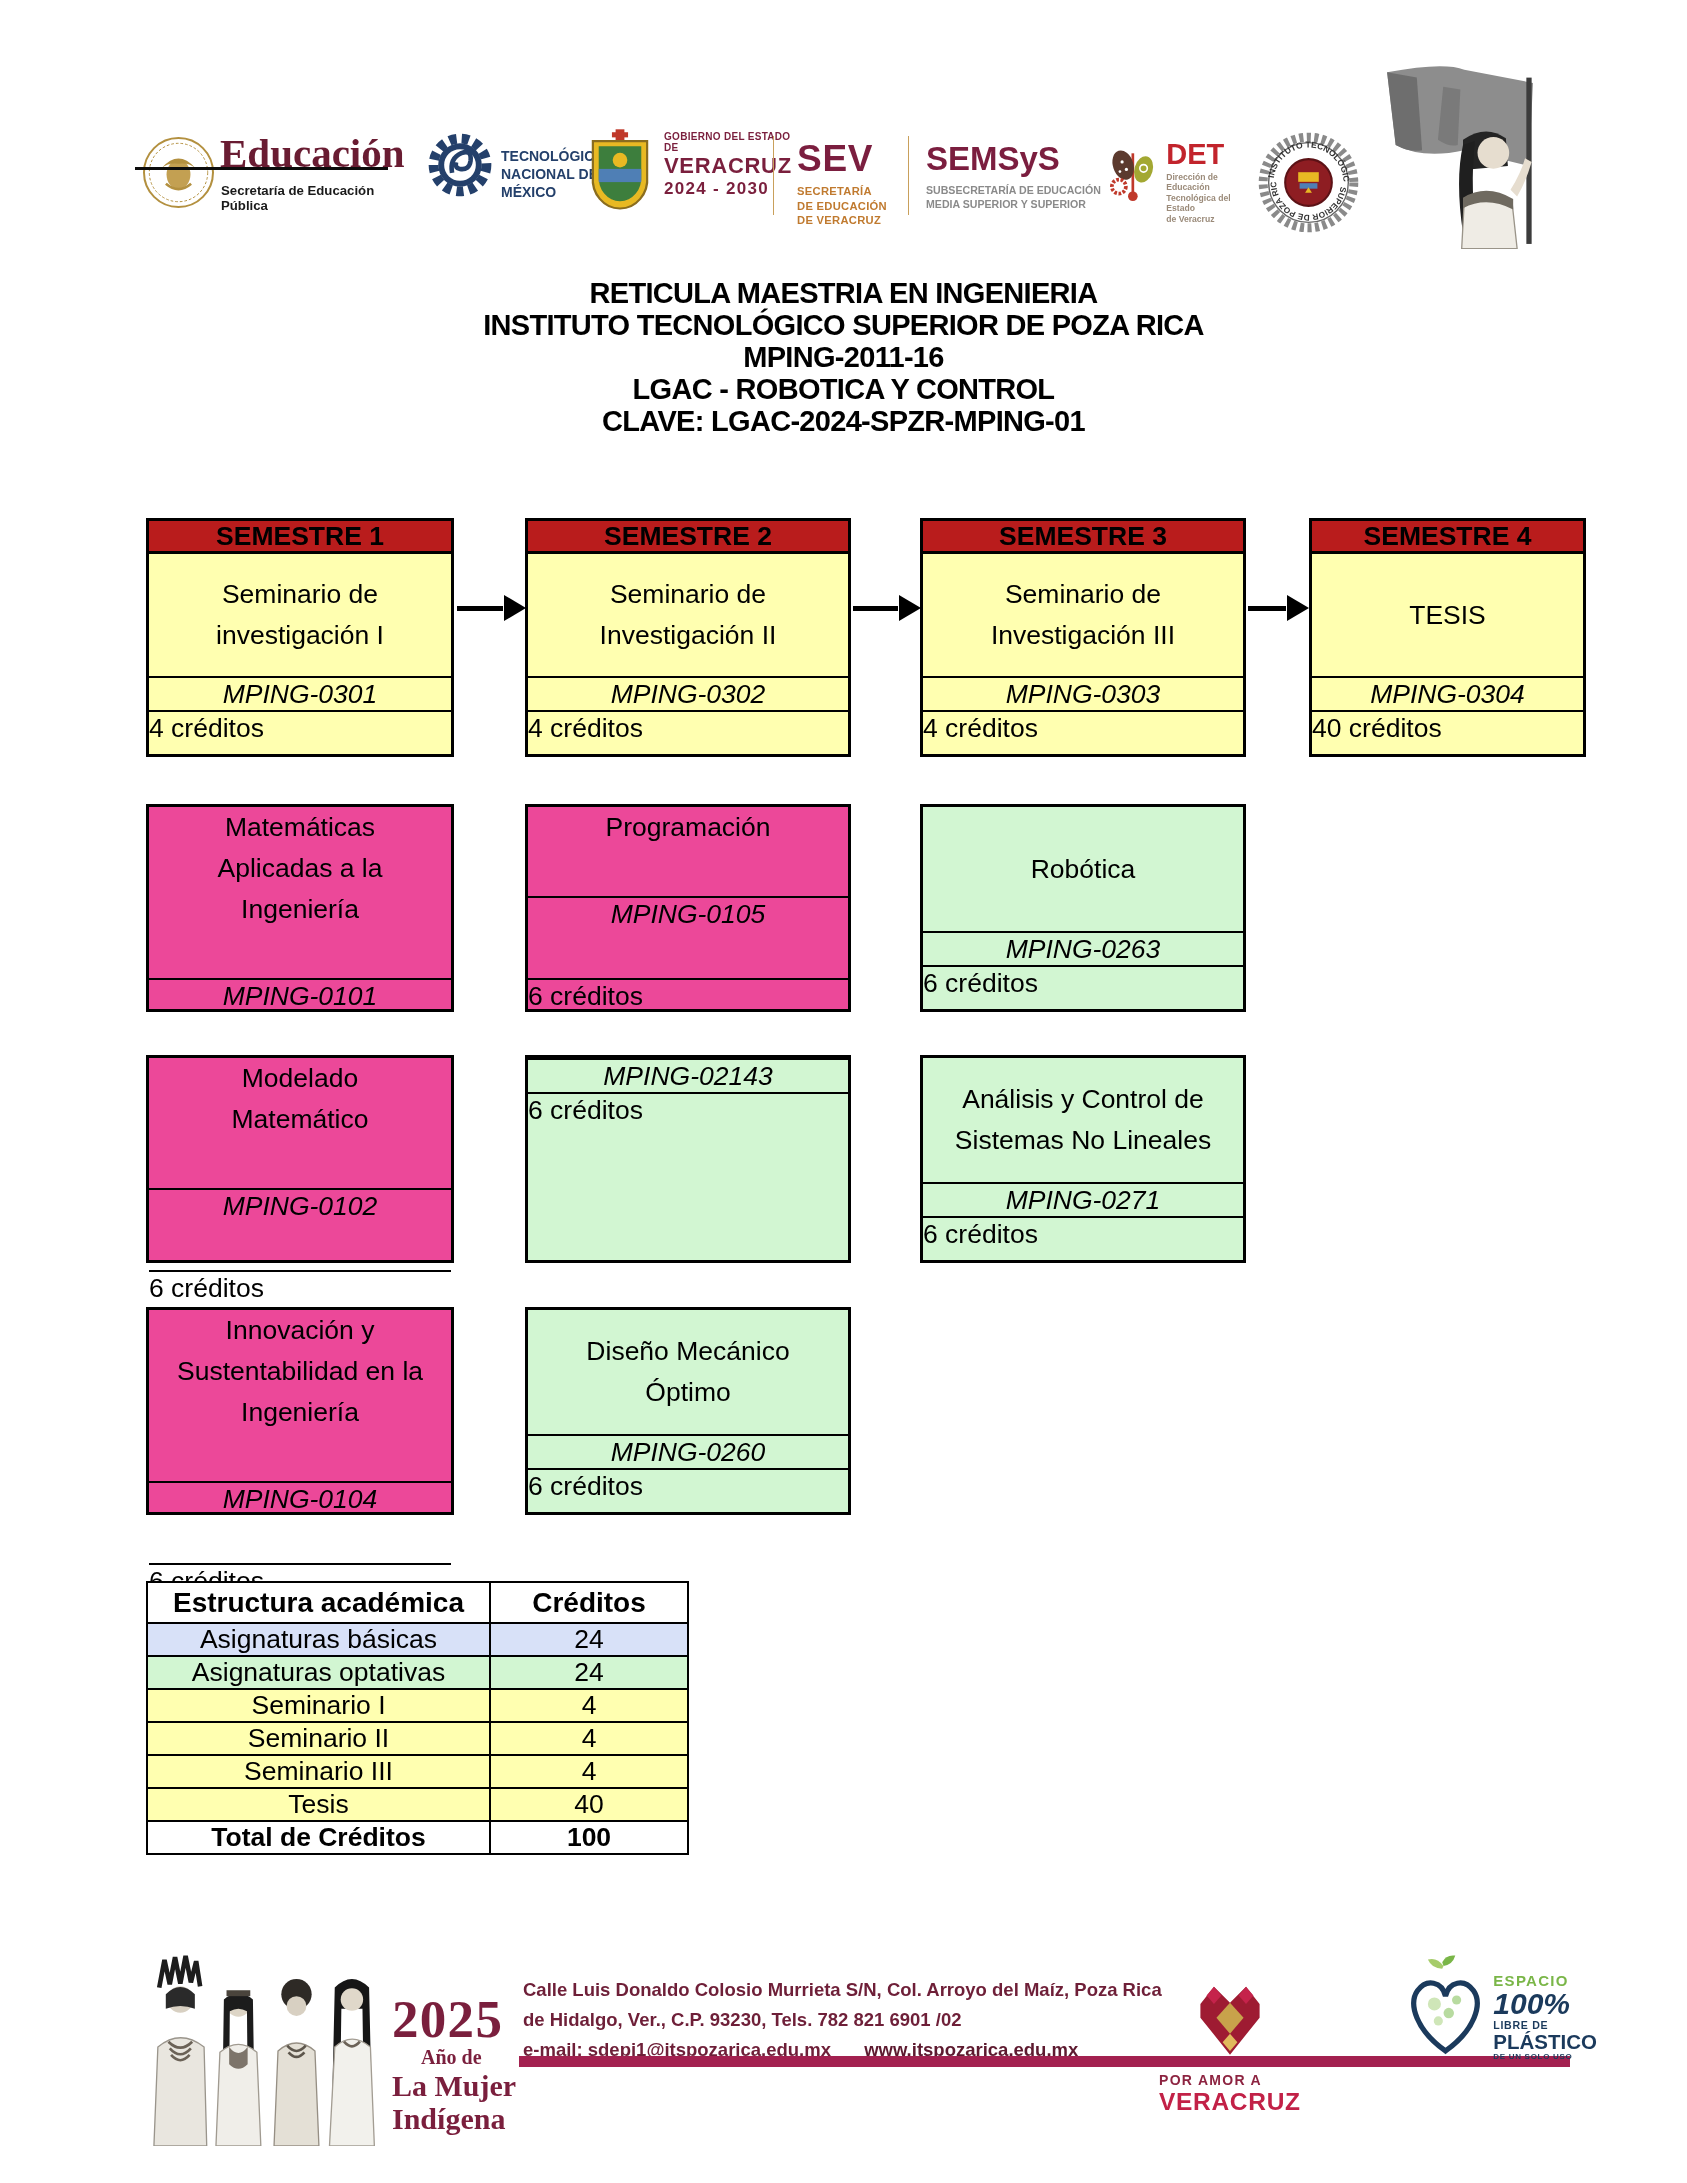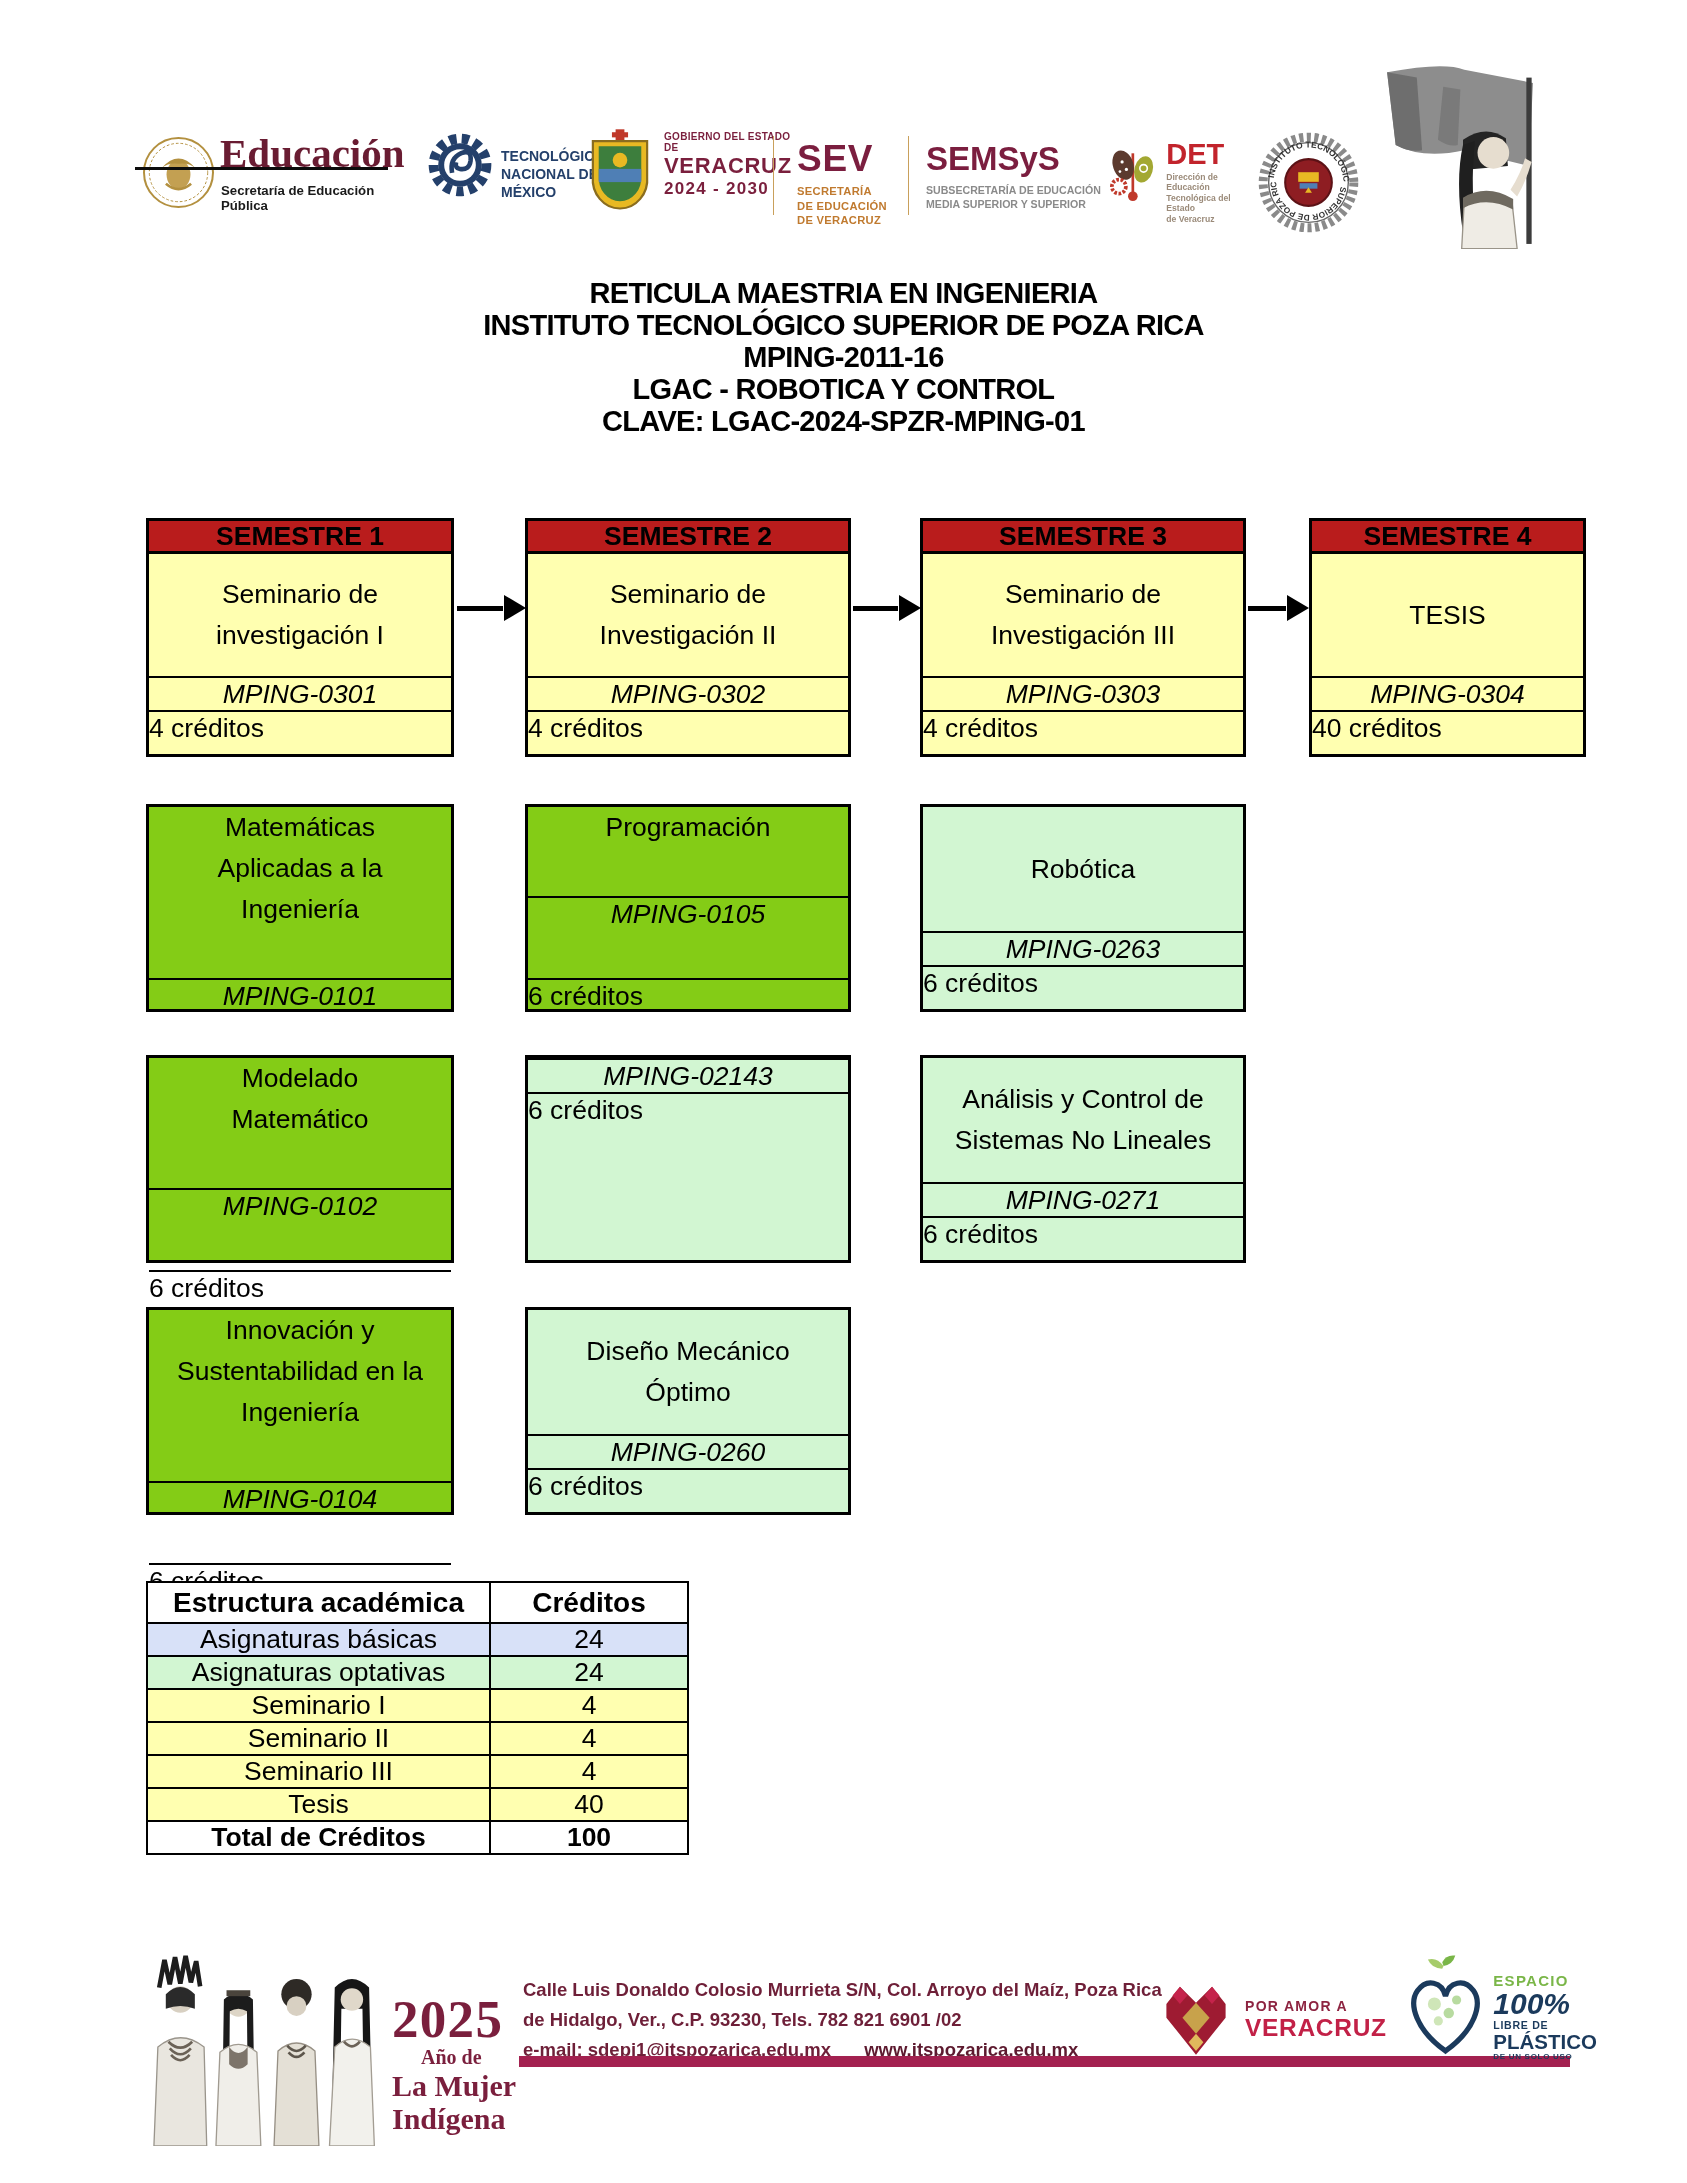--- a/index.html
+++ b/index.html
@@ -37,21 +37,21 @@
   .col4 { left:1309px; width:277px; }
   .sem-hdr { position:absolute; top:478px; height:37px; border:3.3px solid #000; background:#b91c1c;
              display:flex; align-items:center; justify-content:center;
              font-size:26.5px; font-weight:bold;margin-top:40px; }
   .row1 { top:551px;  height:206px; }
   .row2 { top:804px; height:208px; }
   .row3 { top:1055px; height:208px; }
   .row4 { top:1307px; height:208px; }
   .course { position:absolute; border:3.3px solid #000; display:flex; flex-direction:column; }
   .c-yellow { background:#ffffb0; }
-  .c-blue   { background:#84cc16;gap:48px; }
+  .c-blue   { background:#ec4899;gap:48px; }
   .c-green  { background:#d2f6d2; }
   .c-name { flex:1; display:flex; align-items:center; justify-content:center; text-align:center;
             font-size:26.5px; line-height:41px; white-space:pre-line; padding:0 4px; }
   .c-code { height:34px; border-top:2.6px solid #000; text-align:center; font-size:26.5px; line-height:33px;font-style:italic; }
   .c-credits { height:44px; border-top:2.6px solid #000; text-align:left; font-size:26.5px; font-weight:normal; line-height:32px; }
   .arrow { position:absolute; top:606px; height:5.3px; background:#000; }
   .arrow::after { content:""; position:absolute; right:-22.5px; top:-10.6px; width:0; height:0;
                   border-left:22.5px solid #000; border-top:13.2px solid transparent; border-bottom:13.2px solid transparent; }
 
   
@@ -67,21 +67,21 @@
   .total td { font-weight:bold; }
 
   
   .year-badge { position:absolute; left:392px; top:1993px; color:#7a1f3d; font-family:"Liberation Serif", serif; }
   .yb-year { font-size:53px; font-weight:bold; line-height:52px; letter-spacing:1.3px; }
   .yb-l1 { font-size:20px; font-weight:bold; margin:1.3px 0 0 29px; }
   .yb-l2, .yb-l3 { font-size:30px; font-weight:bold; line-height:33px; }
   .addr-block { position:absolute; left:523px; top:1975px; color:#6e1f38; font-weight:bold; font-size:18.5px; line-height:30px; }
   .addr-web { margin-left:28px; color:#5d1a2f; }
   .foot-bar { position:absolute; left:519px; top:2056px; width:1051px; height:11.2px; background:#a32150; }
-  .poramor { position:absolute; left:1159px; top:1979px; display:flex; align-items:center; gap:12px; }
+  .poramor { position:absolute; left:1159px; top:1979px; display:flex; align-items:center; gap:12px;flex-direction:column; }
   .pa-l1 { font-size:14px; font-weight:bold; color:#8d2441; letter-spacing:1.3px; }
   .pa-l2 { font-size:24.5px; font-weight:900; color:#c22147; letter-spacing:0.7px; }
   .plastico { position:absolute; left:1403px; top:1953px; display:flex; gap:5.3px; }
   .pl-txt { padding-top:18.5px; }
   .pl-l1 { font-size:15px; font-weight:900; color:#7ab648; letter-spacing:1.3px; }
   .pl-l2 { font-size:30px; font-weight:900; color:#1b3a5c; font-style:italic; line-height:30px; }
   .pl-l3 { font-size:10.6px; font-weight:bold; color:#1b3a5c; letter-spacing:0.7px; }
   .pl-l4 { font-size:20.5px; font-weight:900; color:#1b3a5c; line-height:21px; }
   .pl-l5 { font-size:8px; font-weight:bold; color:#1b3a5c; letter-spacing:0.7px; }
 </style>

